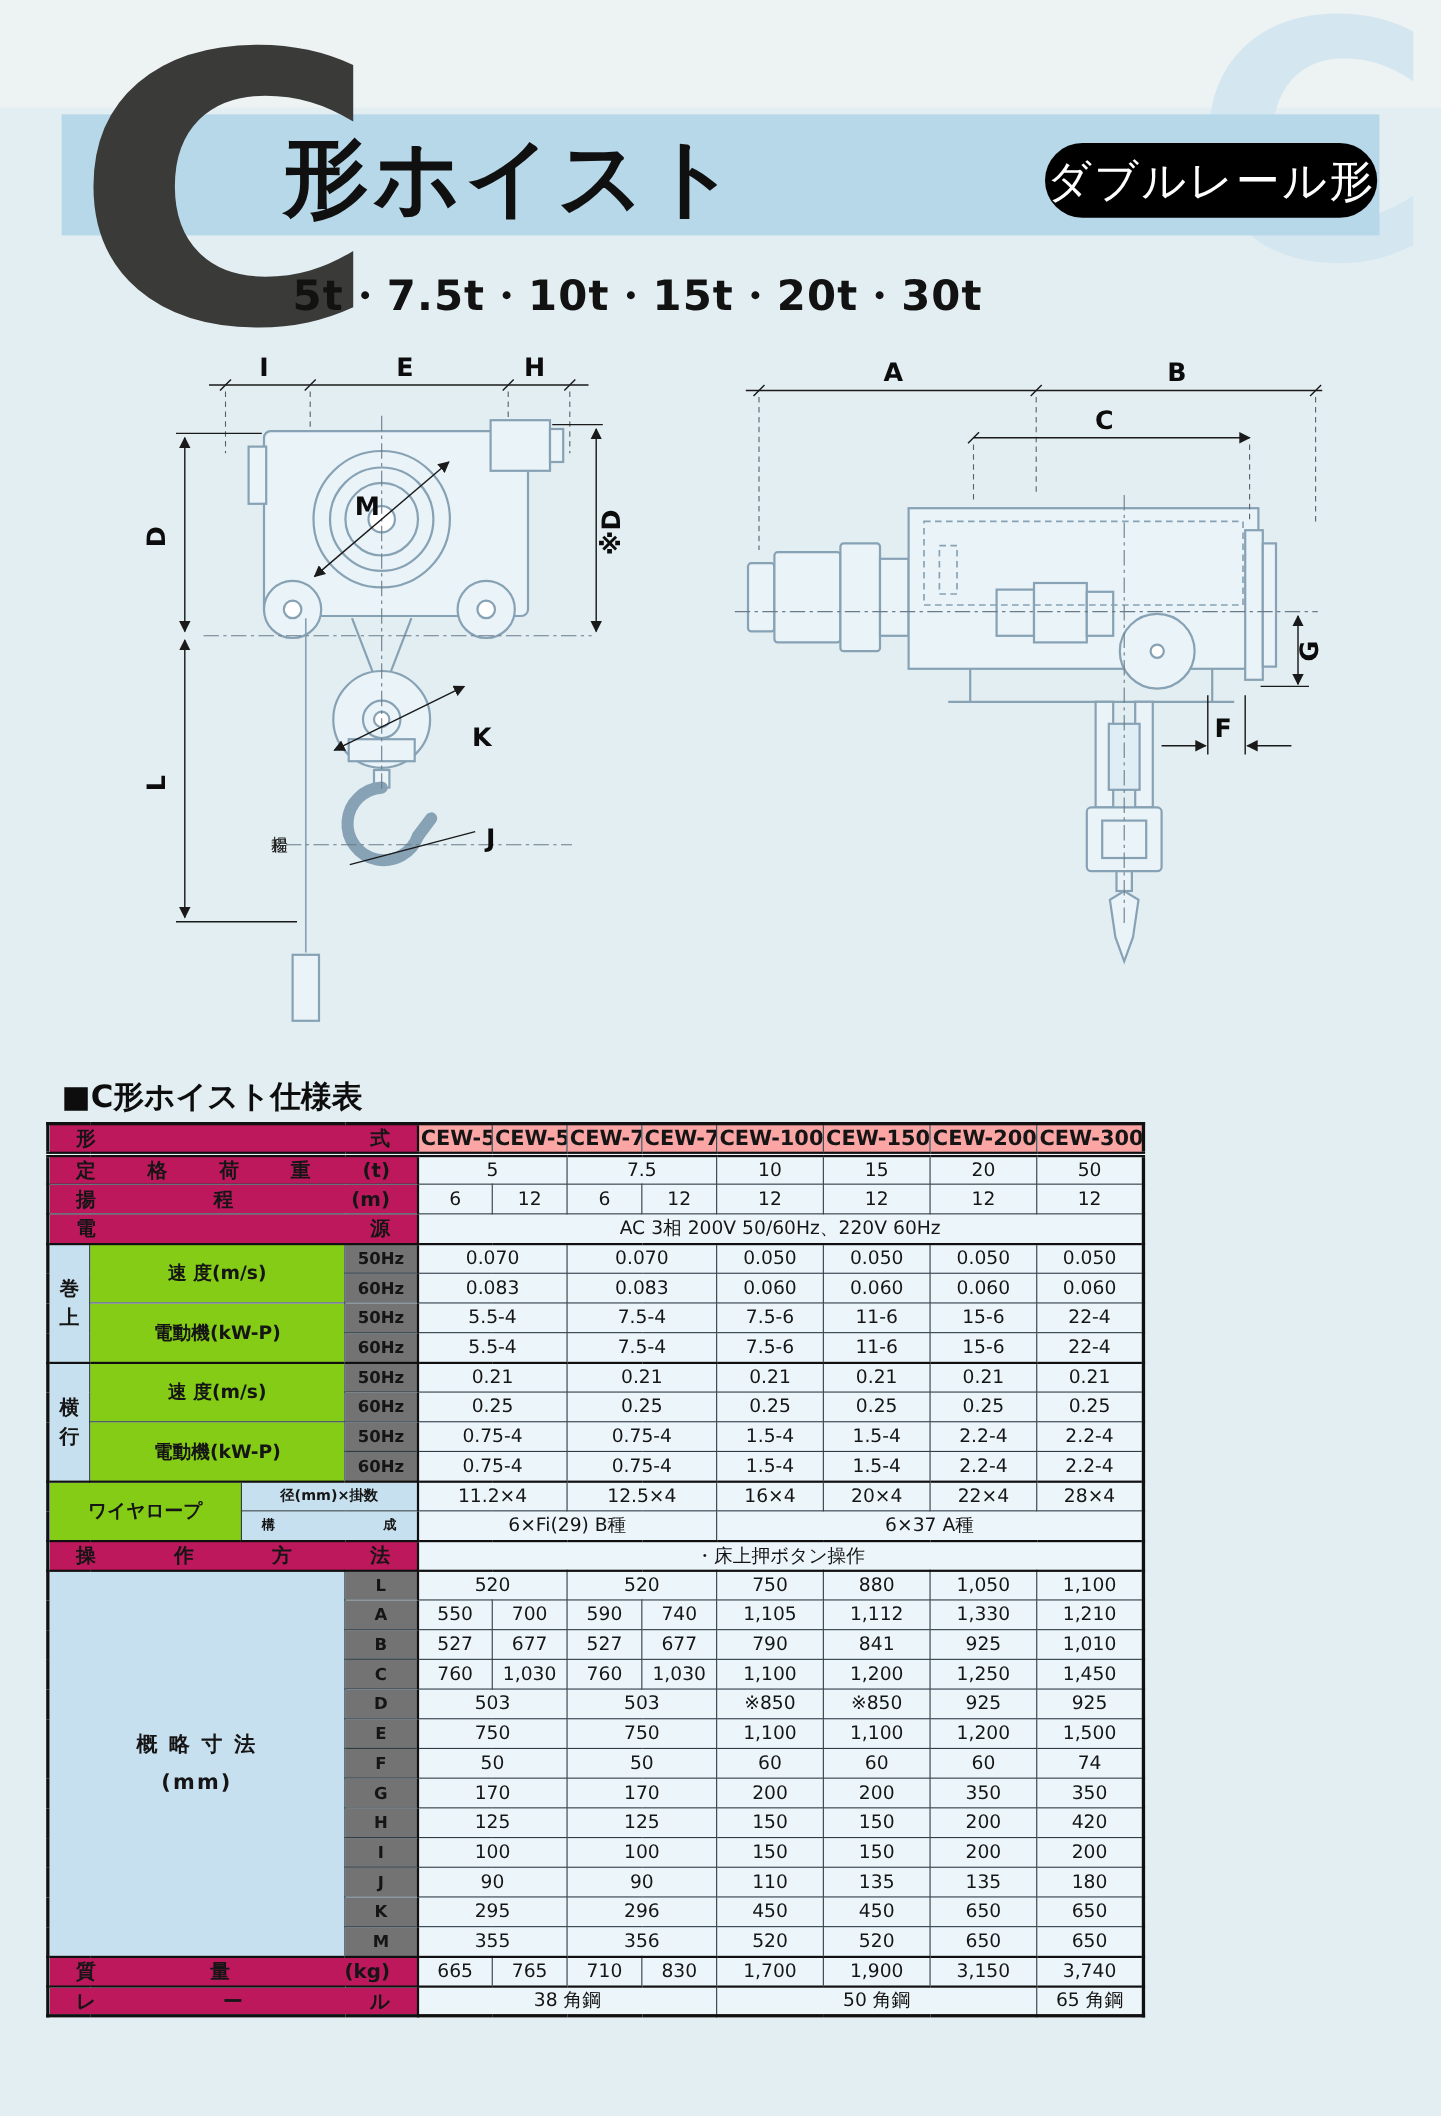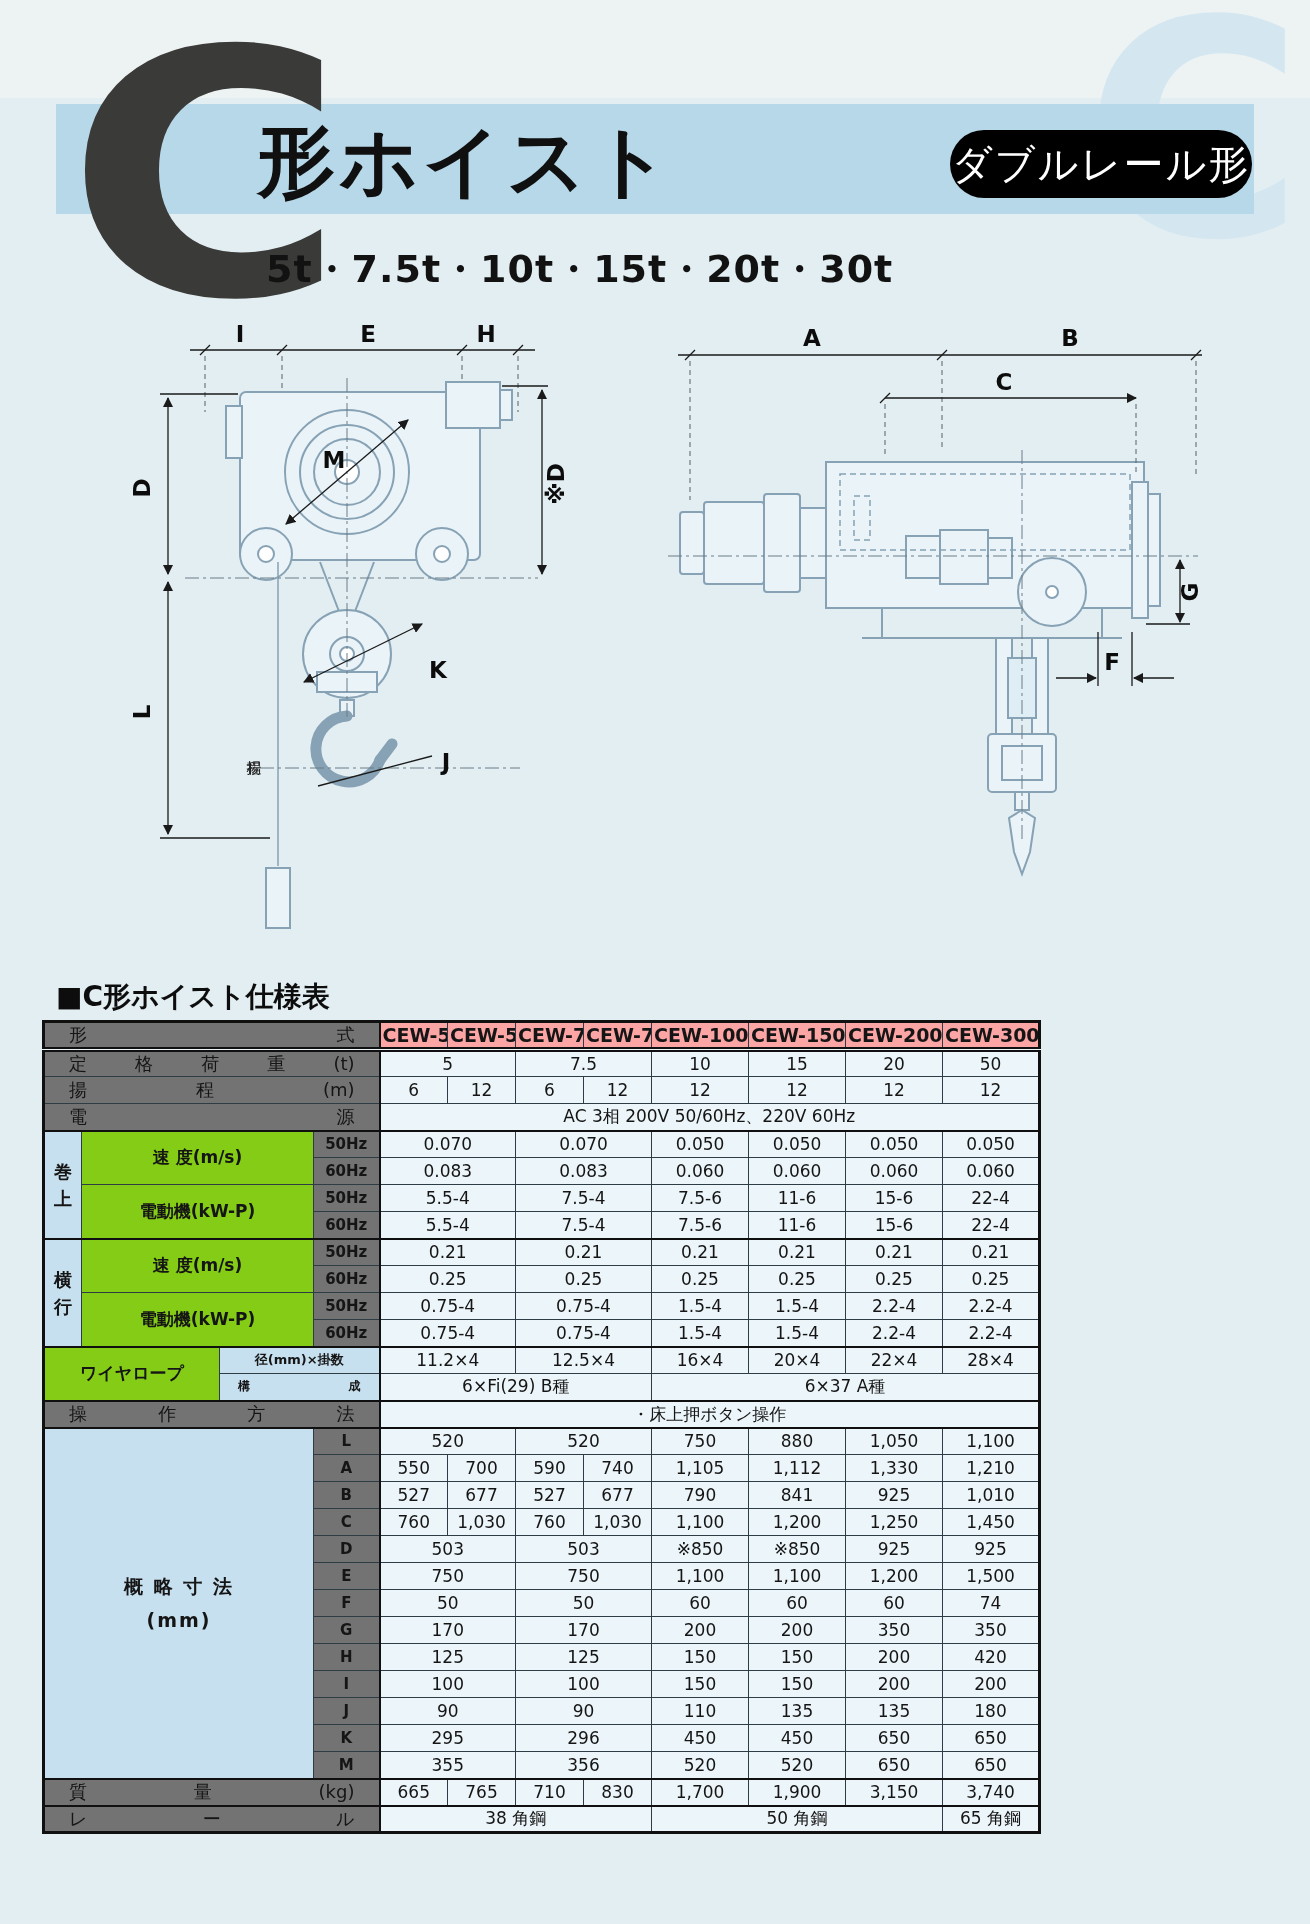--- a/index.html
+++ b/index.html
@@ -11,21 +11,21 @@
   .big-c { position:absolute; left:66px; top:34px; font-size:340px; font-weight:bold; color:#3a3a38; line-height:.84; transform:scaleX(1.12); transform-origin:left top; }
   .banner { position:absolute; left:56px; top:104px; width:1198px; height:110px; background:#b7d8e9; }
   .page-title { position:absolute; left:220px; top:110px; font-size:78px; font-weight:bold; color:#101010; letter-spacing:4px;margin-left:37px; }
   .badge { position:absolute; left:950px; top:130px; width:302px; height:68px; border-radius:34px; background:#000000; color:#ffffff; font-size:40px; font-weight:normal; display:flex; align-items:center; justify-content:center; letter-spacing:2px; }
   .caps { position:absolute; left:266px; top:244px; font-size:38px; font-weight:bold; color:#121212; letter-spacing:1px; }
   .drawings { position:absolute; left:90px; top:320px; }
   .spec-title { position:absolute; left:40px; top:978px; font-size:28px; font-weight:bold; color:#0d0d0d;margin-left:16px; }
   .spec-wrap { position:absolute; left:42px; top:1020px; }
   table { border-collapse:collapse; table-layout:fixed; width:996px; border:3px solid #101010; background:#ecf5f9; }
   td { border:1px solid #2e3c46; height:27px; text-align:center; font-size:17px; color:#151515; padding:0 2px; overflow:hidden; white-space:nowrap; }
-  td.hl  { background:#737373; text-align:justify; text-align-last:justify; padding:0 24px; font-weight:400; font-size:18px; }
+  td.hl  { background:#be185d; text-align:justify; text-align-last:justify; padding:0 24px; font-weight:700; font-size:18px; }
   td.hm  { background:#fca5a5; font-weight:bold; font-size:19px; }
   td.hv  { background:#c7e0ef; font-weight:600; font-size:18px; white-space:pre-line; line-height:1.5; }
   td.hc  { background:#84cc16; font-weight:600; font-size:17px; }
   td.hz  { background:#737373; font-weight:600; font-size:15px; }
   td.hz2 { background:#c7e0ef; font-weight:600; font-size:13px;text-align:center; }
   td.hz2j{ background:#c7e0ef; font-weight:600; font-size:12px; text-align:justify; text-align-last:justify; padding:0 18px; }
   td.hdim{ background:#c7e0ef; font-weight:600; font-size:19px; white-space:pre-line; line-height:1.8; letter-spacing:2px; }
   td.hl, td.hz, td.hz2, td.hz2j { border-right:2px solid #101010; }
   tr.tb td { border-bottom:2px solid #101010; }
   tr.bt td { border-top:2px solid #101010; }

